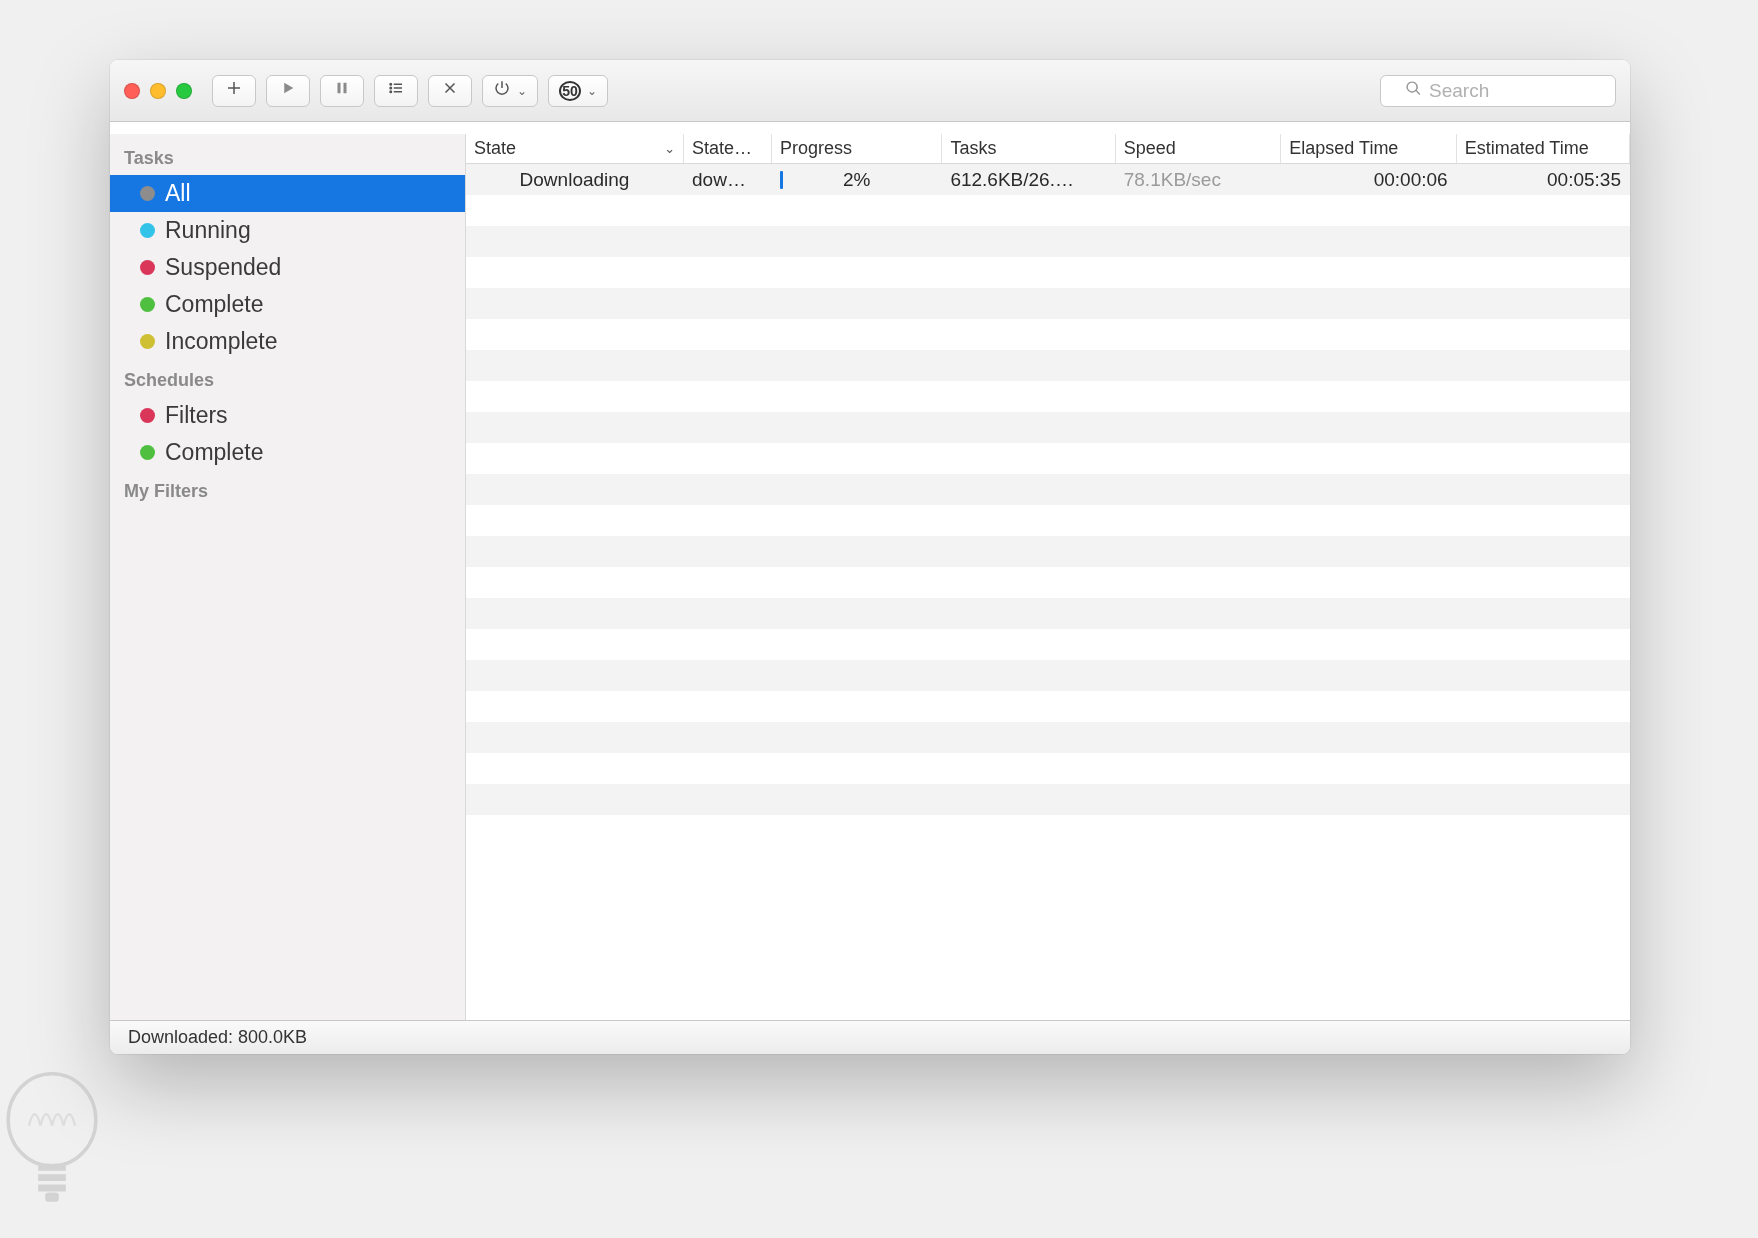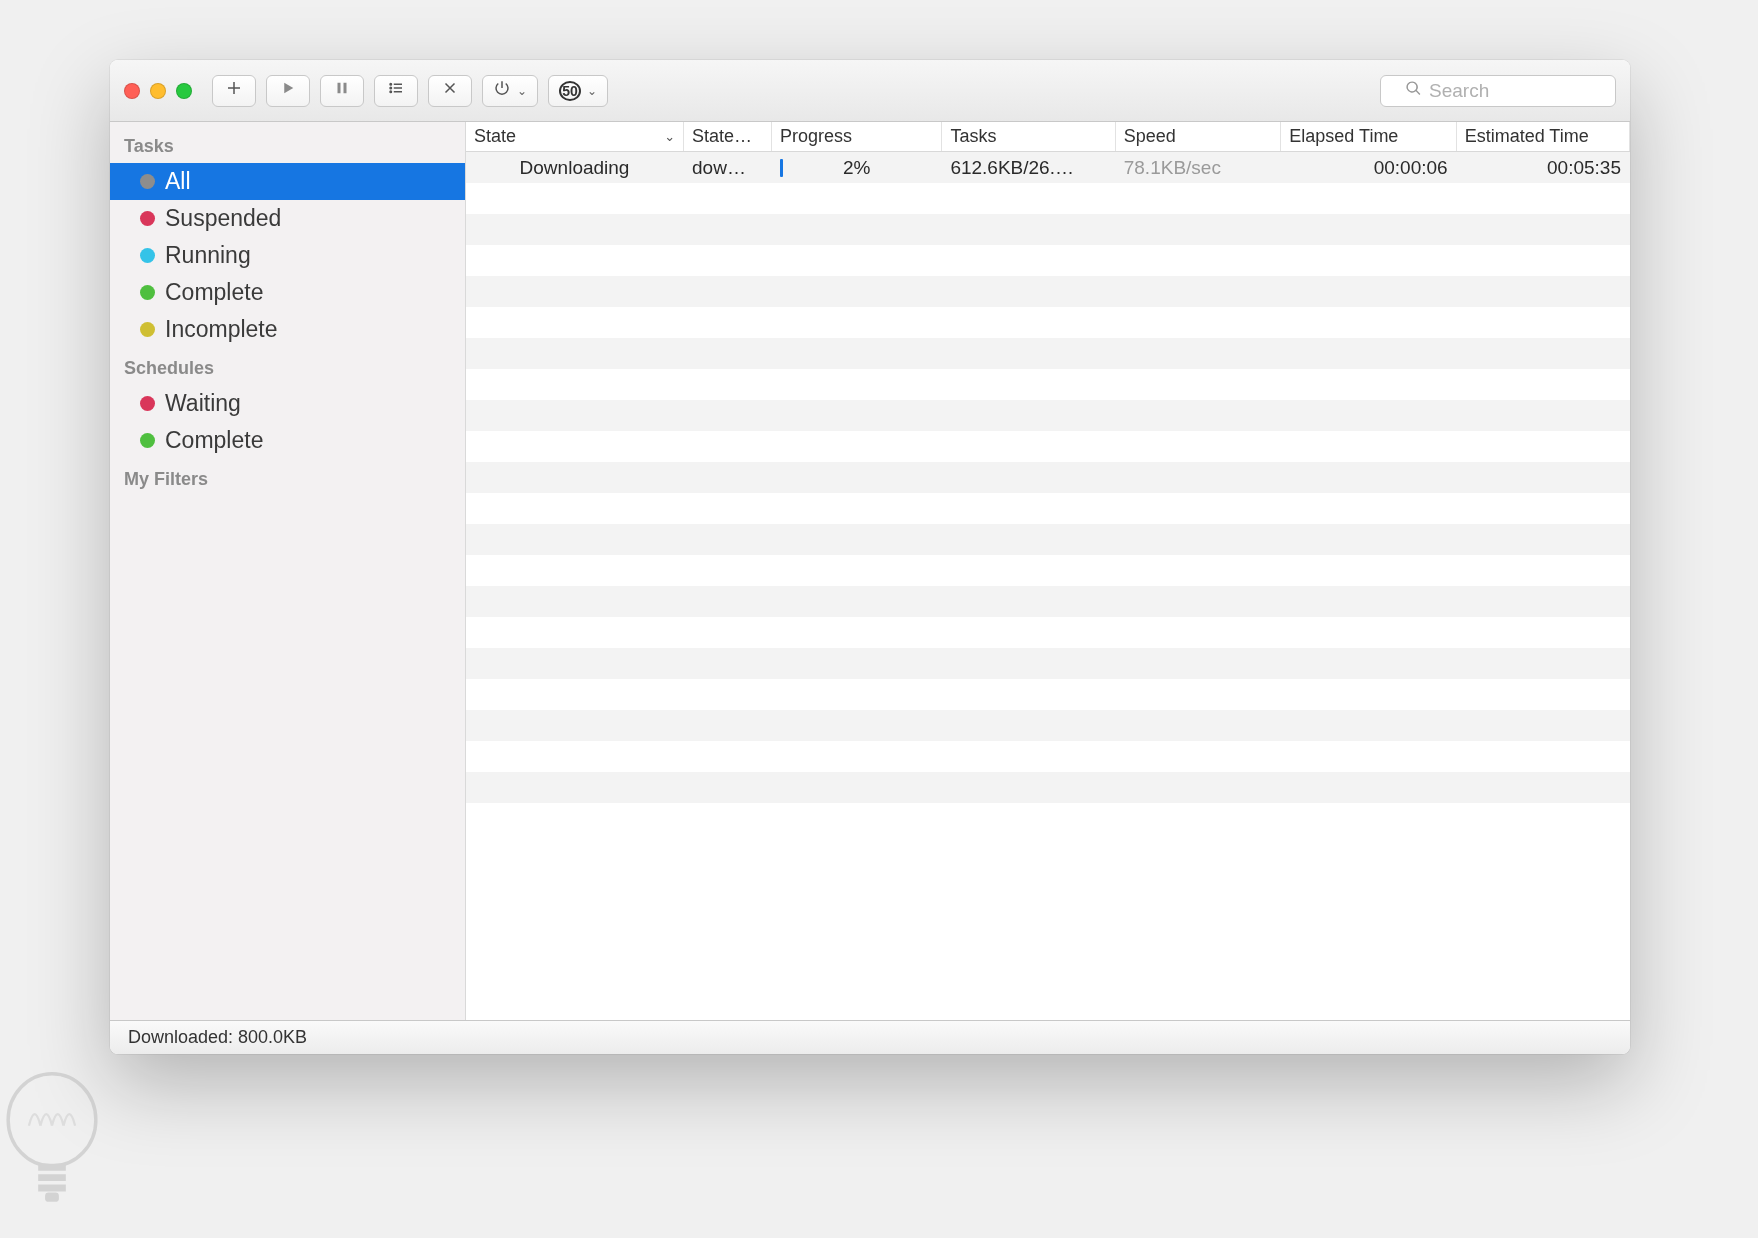--- a/index.html
+++ b/index.html
@@ -48,21 +48,21 @@
   .btn .chev{font-size:12px;color:#666;}
   .spacer{flex:1;}
   .search {
     width:236px; height:32px; border:1px solid #c8c8c8; border-radius:6px;
     background:#fff; display:flex; align-items:center; padding:0 24px; color:#999;
   }
   .search input{border:none;outline:none;flex:1;font-size:19px;color:#333;background:transparent;}
   .search input::placeholder{color:#b0b0b0;}
   .search svg{width:17px;height:17px;margin-right:7px;fill:#999;}
   
-  .main{flex:1;display:flex;overflow:hidden;}
+  .main{flex:1;display:flex;overflow:hidden;margin-top:12px;}
   .sidebar{
     width:356px; background:#f3f1f2; border-right:1px solid #d9d9d9;
     font-size:20px; overflow:auto; padding-top:4px;
   }
   .sec-head{color:#8a8a8a;font-weight:600;padding:10px 14px 6px;font-size:18px;}
   .sb-item{display:flex;align-items:center;gap:10px;padding:5px 14px 5px 30px;color:#3a3a3a;font-size:23px;}
   .sb-item.selected{background:#1676e2;color:#fff;}
   .dot{width:15px;height:15px;border-radius:50%;flex-shrink:0;}
   
   .tablewrap{flex:1;display:flex;flex-direction:column;background:#fff;overflow:hidden;}
@@ -162,39 +162,39 @@
   </div>
 
   <div class="main">
     <div class="sidebar" id="sidebar">
         <div class="sec-head">Tasks</div>
         <div class="sb-item selected">
           <span class="dot" style="background: rgb(141, 141, 141);"></span>
           <span>All</span>
         </div>
         <div class="sb-item">
+          <span class="dot" style="background: rgb(52, 195, 232);"></span>
+          <span>Running</span>
+        </div>
+        <div class="sb-item">
           <span class="dot" style="background: rgb(217, 54, 90);"></span>
           <span>Suspended</span>
         </div>
         <div class="sb-item">
-          <span class="dot" style="background: rgb(52, 195, 232);"></span>
-          <span>Running</span>
-        </div>
-        <div class="sb-item">
           <span class="dot" style="background: rgb(79, 191, 63);"></span>
           <span>Complete</span>
         </div>
         <div class="sb-item">
           <span class="dot" style="background: rgb(207, 191, 51);"></span>
           <span>Incomplete</span>
         </div>
         <div class="sec-head">Schedules</div>
         <div class="sb-item">
           <span class="dot" style="background: rgb(217, 54, 90);"></span>
-          <span>Waiting</span>
+          <span>Filters</span>
         </div>
         <div class="sb-item">
           <span class="dot" style="background: rgb(79, 191, 63);"></span>
           <span>Complete</span>
         </div>
         <div class="sec-head">My Filters</div>
       </div>
     <div class="tablewrap">
       <div class="thead" id="thead">
           <div class="th c0">

